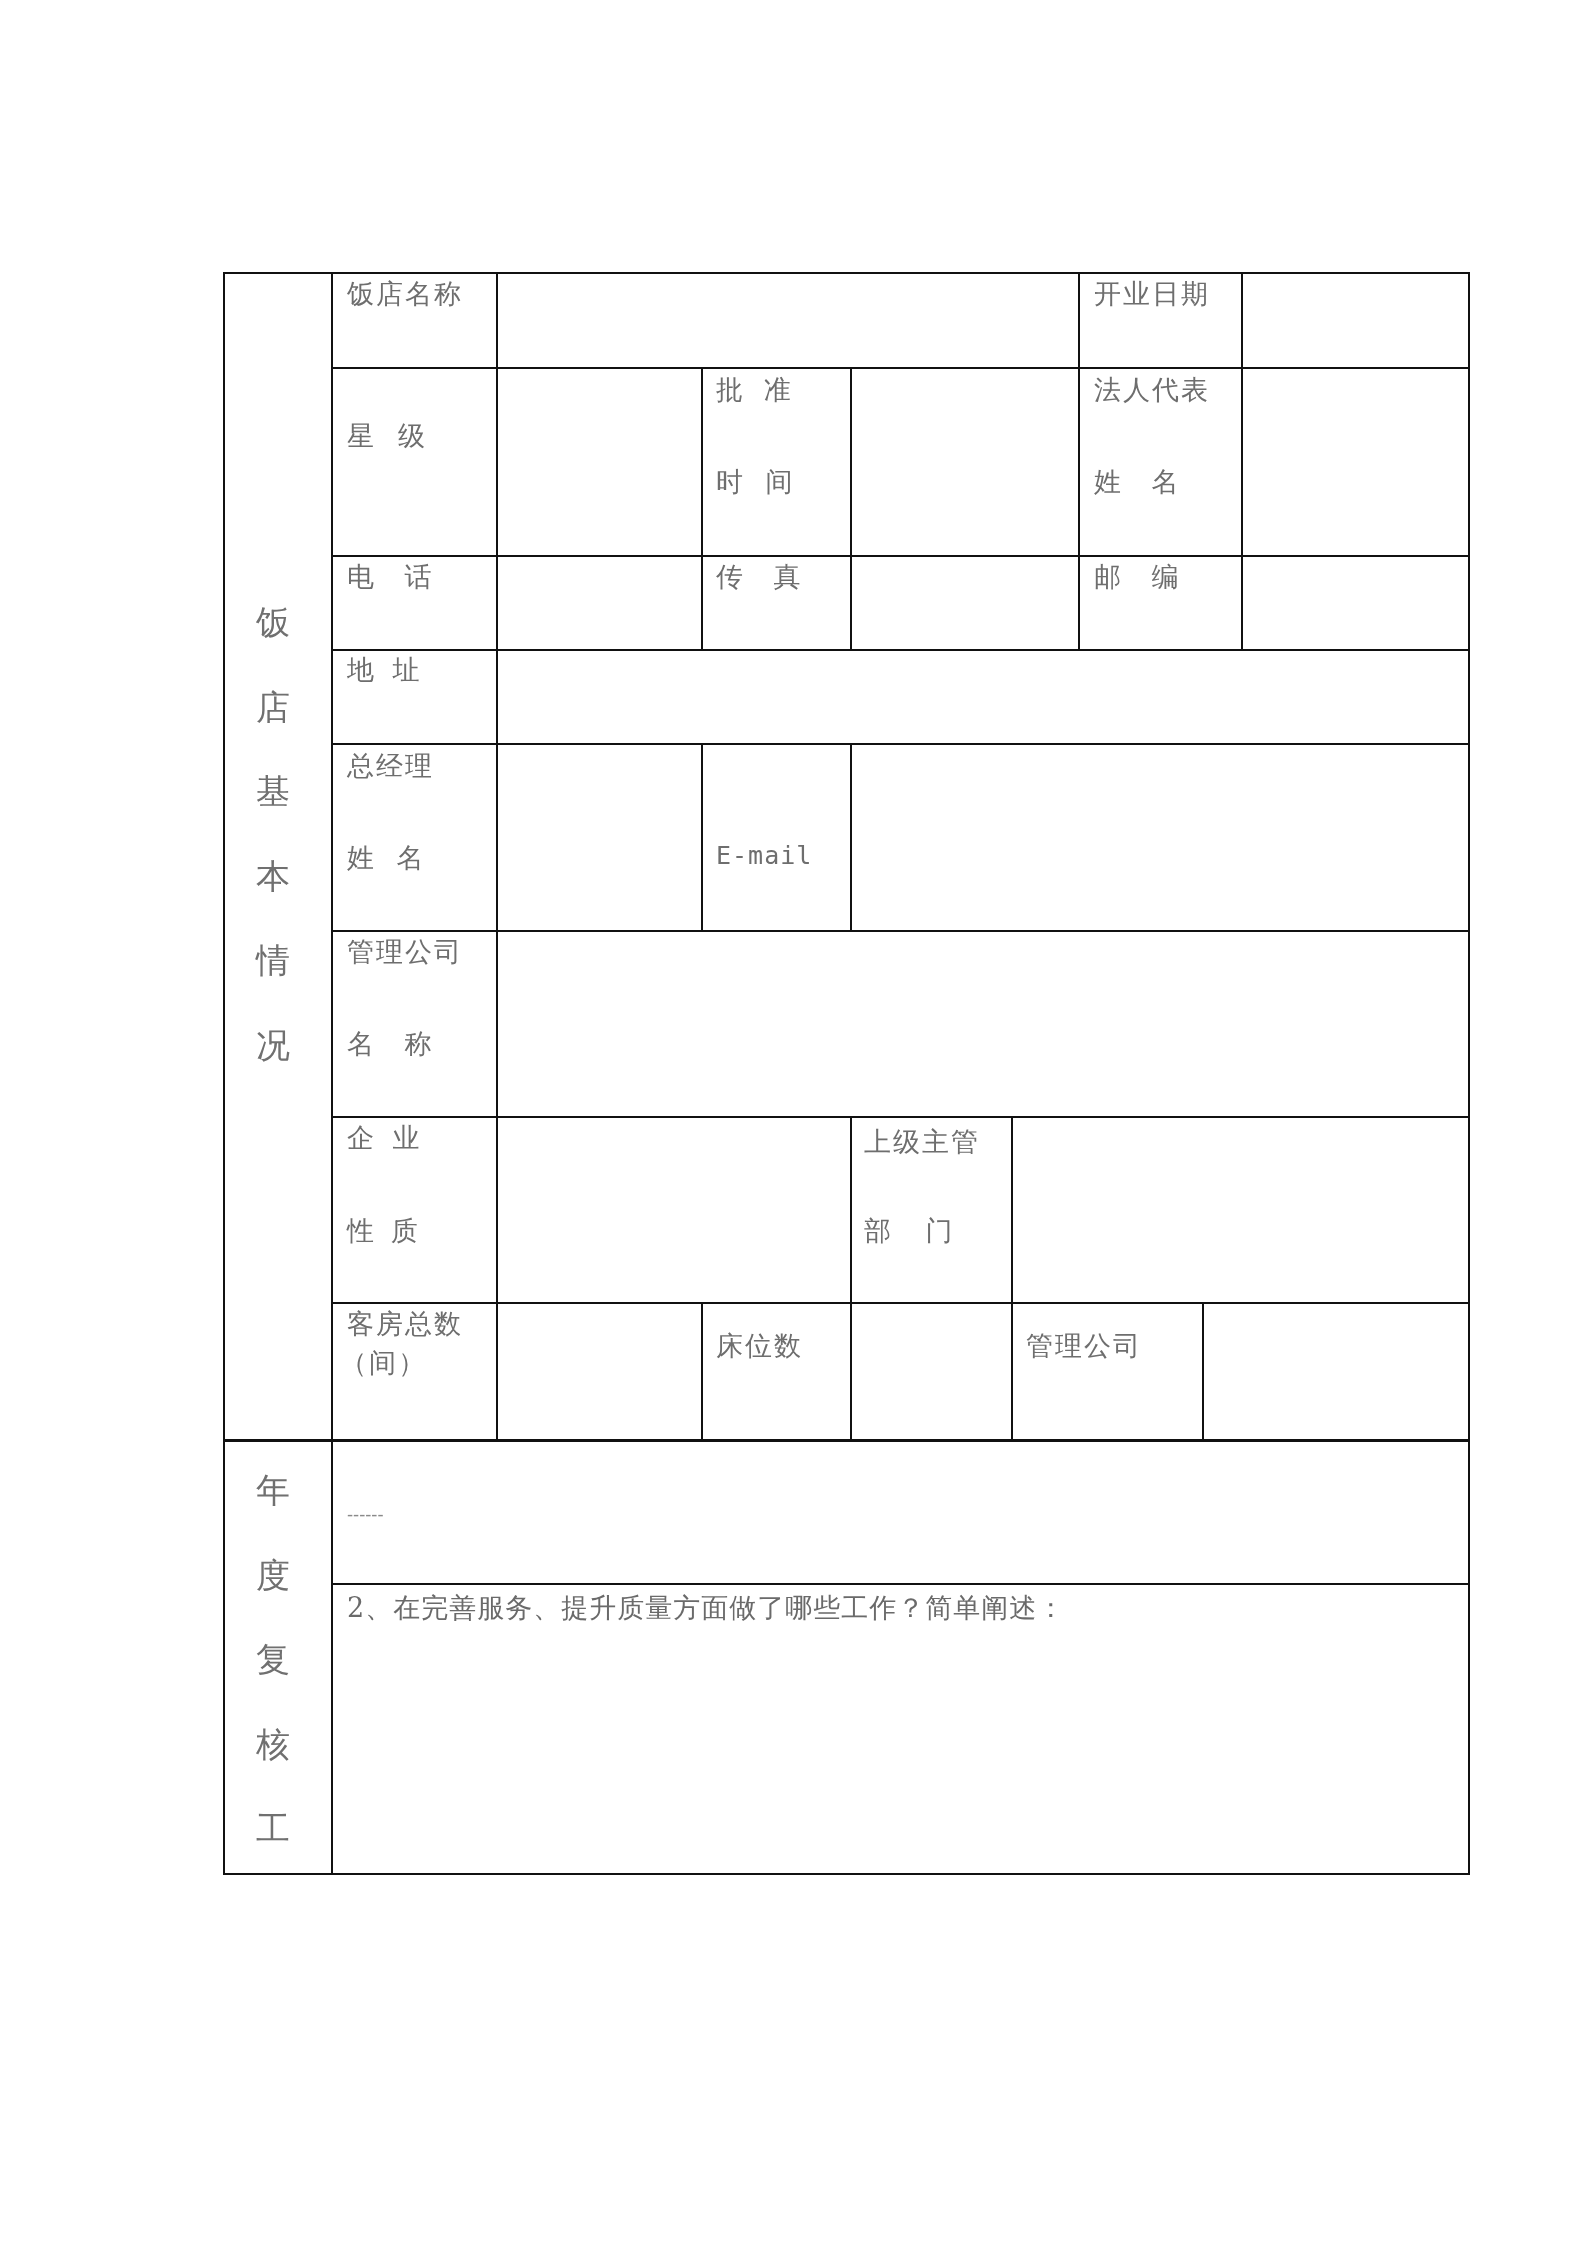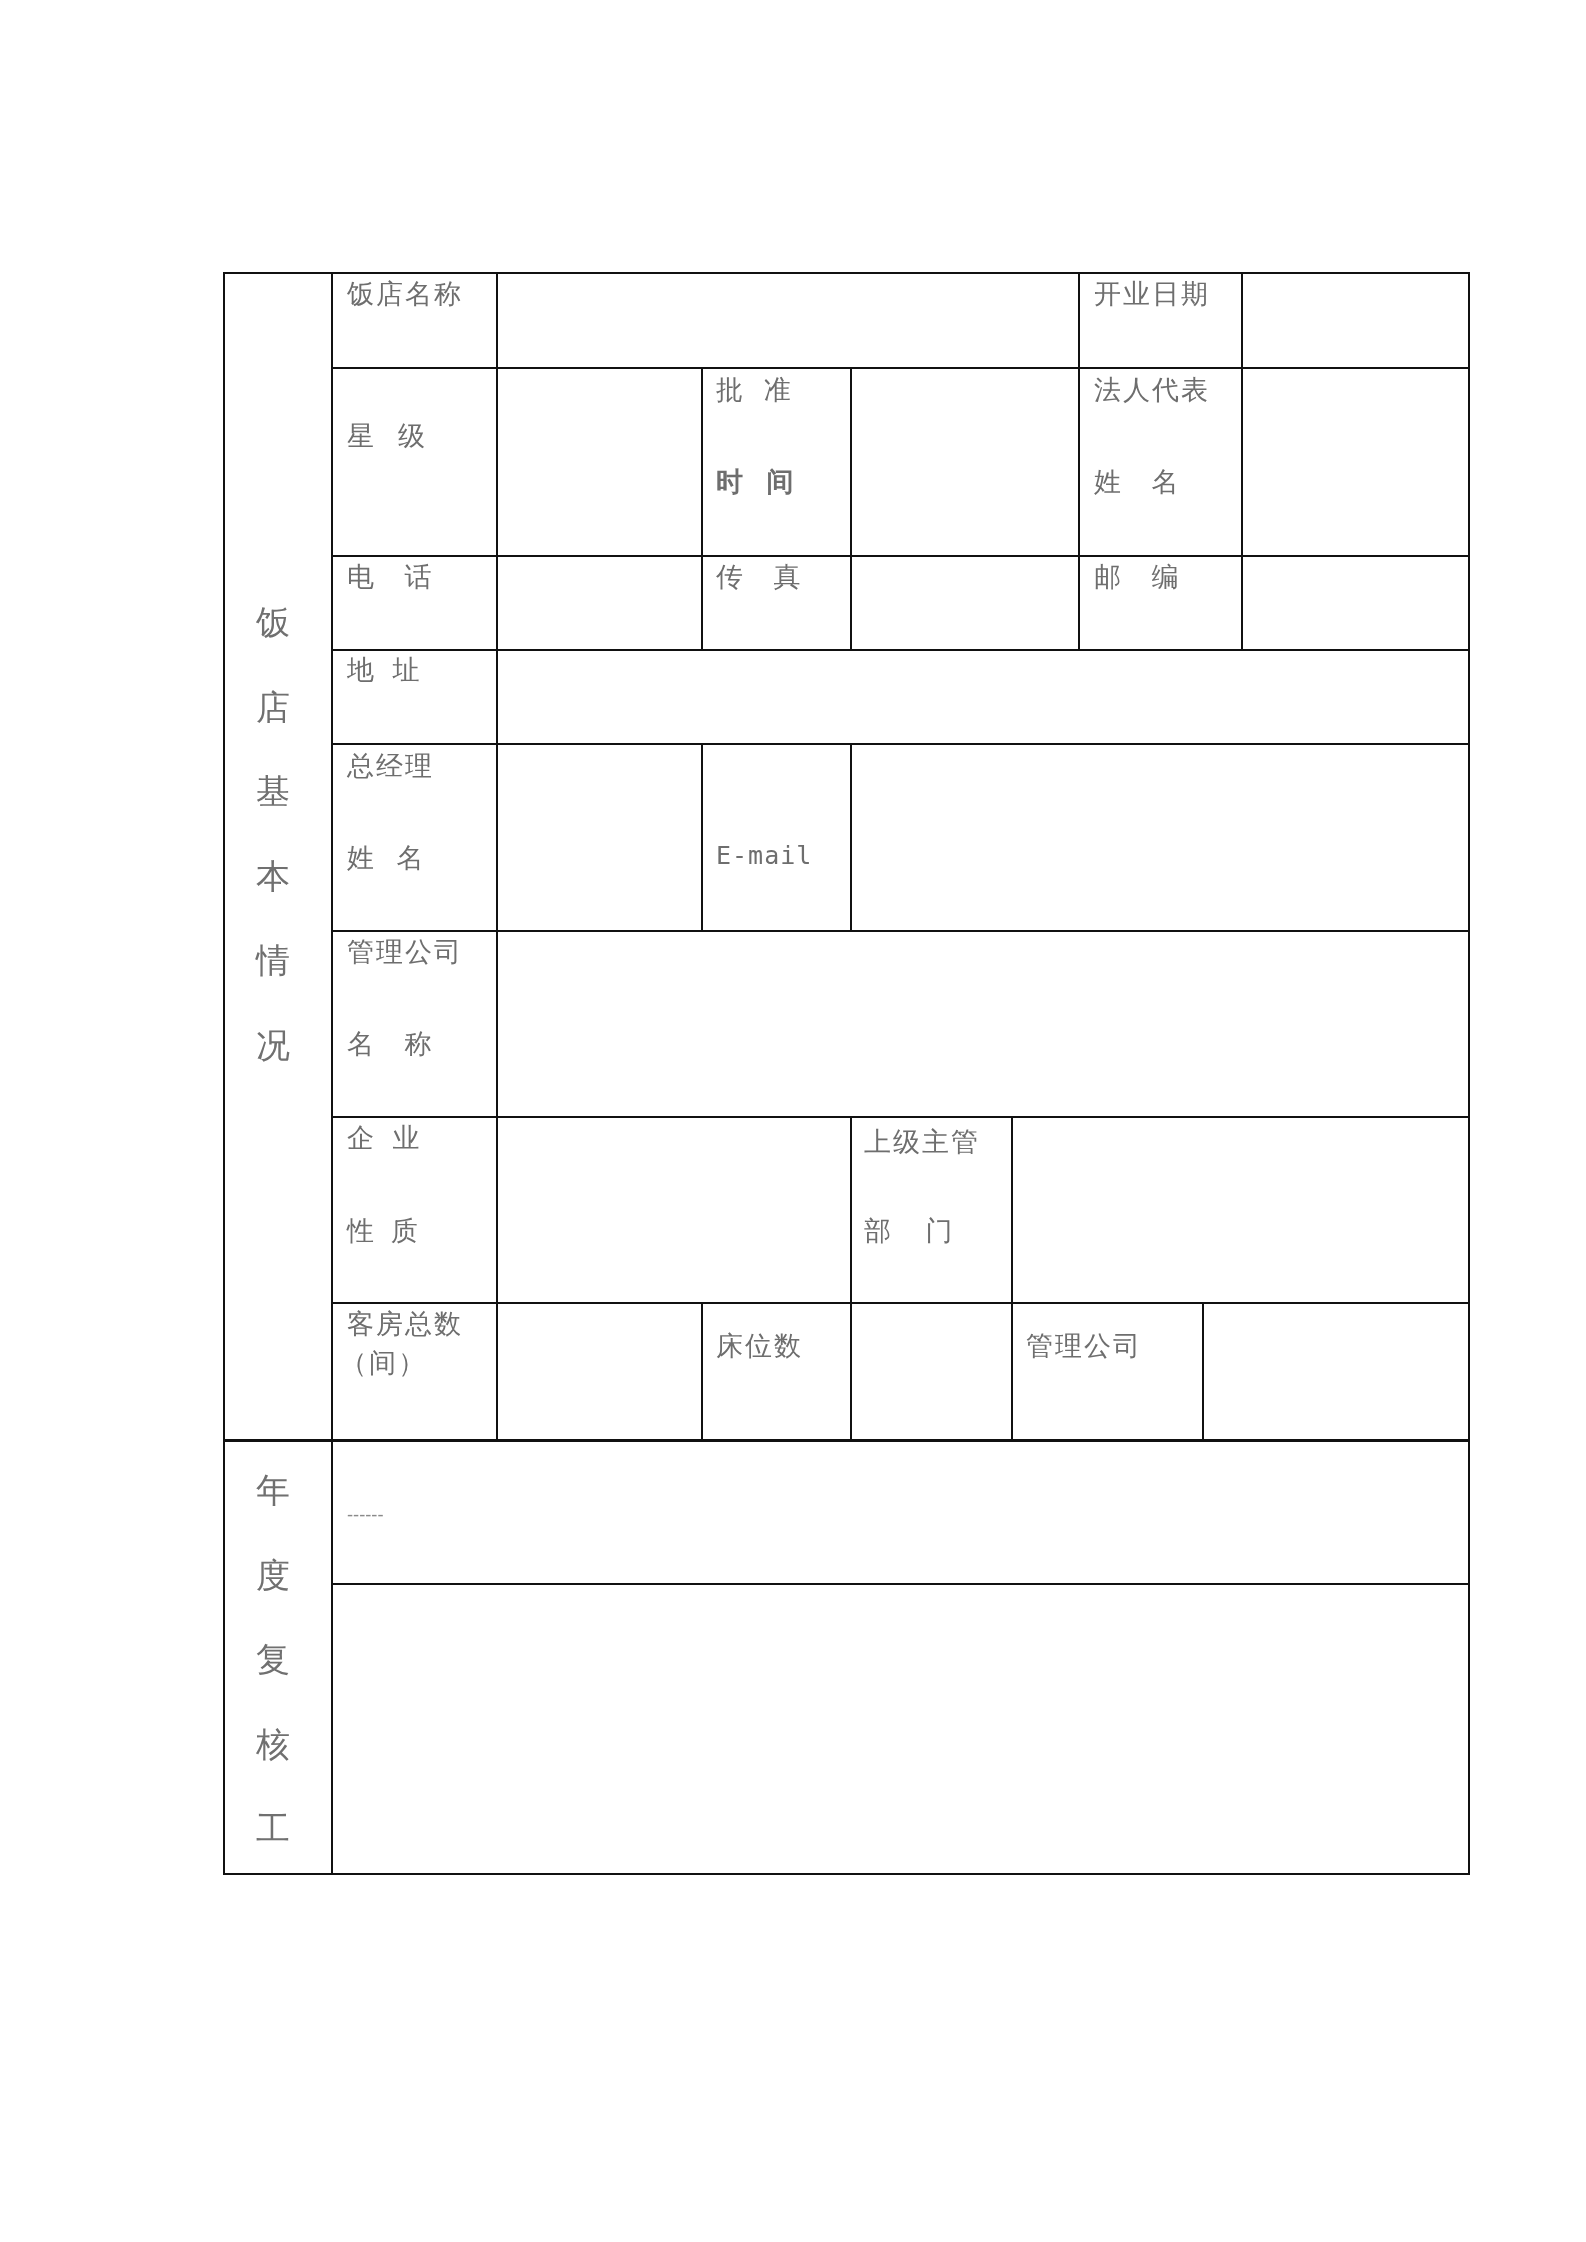--- a/index.html
+++ b/index.html
@@ -131,21 +131,21 @@
   <div class="lbl" style="left:347px; top:278px;">饭店名称</div>
   <div class="field" style="left:498px; top:274px; width:580px; height:93px;"></div>
   <div class="lbl" style="left:1094px; top:278px;">开业日期</div>
   <div class="field" style="left:1243px; top:274px; width:225px; height:93px;"></div>
 
   <div class="lbl" style="left:347px; top:420px; letter-spacing:0;">
     <span>星</span><span style="display:inline-block;width:24px;"></span><span>级</span>
   </div>
   <div class="field" style="left:498px; top:369px; width:203px; height:186px;"></div>
   <div class="lbl" style="left:716px; top:374px; word-spacing:10px;font-family:Liberation Serif, serif;">批 准</div>
-  <div class="lbl" style="left:716px; top:466px; word-spacing:10px;font-weight:bold;">时 间</div>
+  <div class="lbl" style="left:716px; top:466px; word-spacing:10px;">时 间</div>
   <div class="field" style="left:852px; top:369px; width:226px; height:186px;"></div>
   <div class="lbl" style="left:1094px; top:374px;">法人代表</div>
   <div class="lbl" style="left:1094px; top:466px; word-spacing:18px;">姓 名</div>
   <div class="field" style="left:1243px; top:369px; width:225px; height:186px;"></div>
 
   <div class="lbl" style="left:347px; top:561px; word-spacing:18px;">电 话</div>
   <div class="field" style="left:498px; top:557px; width:203px; height:92px;"></div>
   <div class="lbl" style="left:716px; top:561px; word-spacing:18px;">传 真</div>
   <div class="field" style="left:852px; top:557px; width:226px; height:92px;"></div>
   <div class="lbl" style="left:1094px; top:561px; word-spacing:18px;">邮 编</div>
@@ -176,15 +176,16 @@
   <div class="field" style="left:498px; top:1304px; width:203px; height:135px;"></div>
   <div class="lbl" style="left:716px; top:1330px;">床位数</div>
   <div class="field" style="left:852px; top:1304px; width:159px; height:135px;"></div>
   <div class="lbl" style="left:1026px; top:1330px;">管理公司</div>
   <div class="field" style="left:1204px; top:1304px; width:264px; height:135px;"></div>
 
   <div class="q" style="left:347px; top:1492px;">
     <span class="dash">------</span>
   </div>
 
+  <div class="q" style="left:347px; top:1588px;">2、在完善服务、提升质量方面做了哪些工作？简单阐述：</div>
   <div class="field" style="left:333px; top:1635px; width:1135px; height:238px;"></div>
 
 </div>
 
 </body></html>

